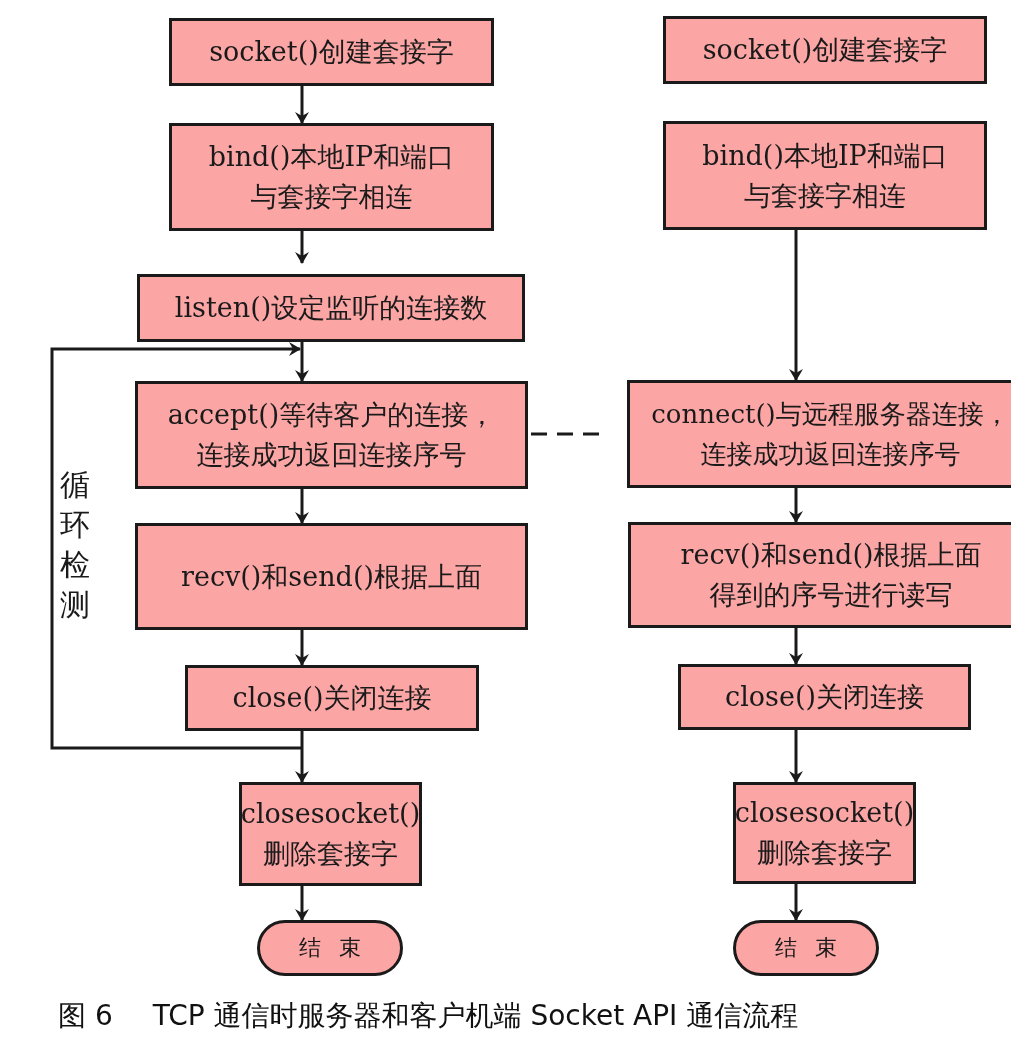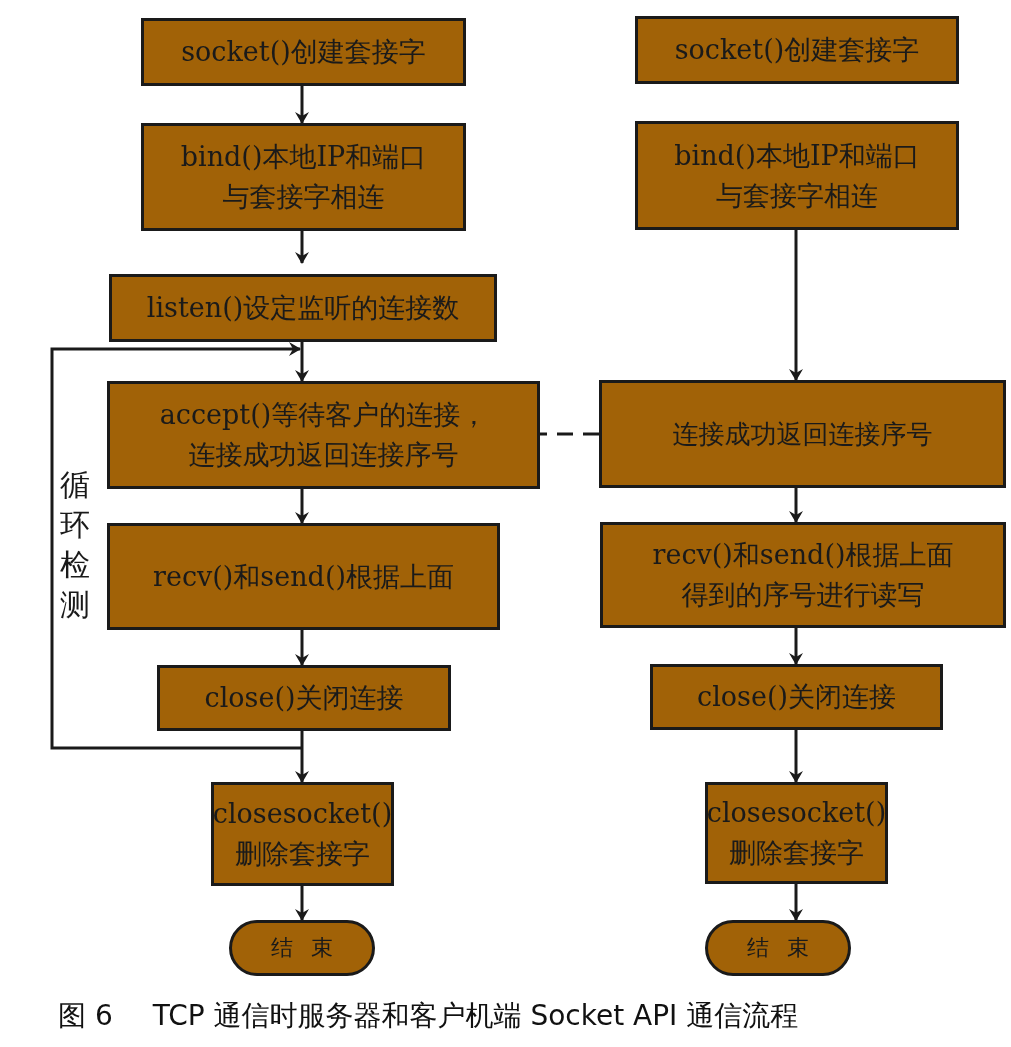--- a/index.html
+++ b/index.html
@@ -1,21 +1,21 @@
 <!DOCTYPE html>
 <html><head>
 <meta charset="utf-8">
 <style>
   html, body { margin: 0; padding: 0; background: #fff; }
   body { width: 1011px; height: 1047px; position: relative; overflow: hidden;
          font-family: "DejaVu Serif", "Liberation Serif", serif; color: #1a1a1a; }
   svg.wires { position: absolute; left: 0; top: 0; }
   .box { position: absolute; box-sizing: border-box; border: 3px solid #1a1a1a;
-         background: #a16207; display: flex; flex-direction: column; align-items: center;
-         justify-content: center; text-align: right; font-size: 27px; line-height: 40px; }
+         background: #fca5a5; display: flex; flex-direction: column; align-items: center;
+         justify-content: center; text-align: right; font-size: 27px; line-height: 40px; margin-left: 28px; }
   .box span { display: block; white-space: nowrap; }
   .term { border-radius: 30px; font-size: 22px; letter-spacing: 18px; padding-left: 18px; }
   .vlabel { position: absolute; left: 58px; top: 465px; width: 34px; font-size: 30px;
             line-height: 40px; text-align: center; }
   .vlabel span { display: block; }
   .caption { position: absolute; left: 58px; top: 997px; font-family: "DejaVu Sans", "Liberation Sans", sans-serif;
              font-size: 28px; font-weight: normal; color: #111; white-space: nowrap; }
   .caption .num { margin-right: 40px; }
 </style>
 </head>
@@ -52,21 +52,21 @@
 <div class="box" style="left:141px;top:18px;width:325px;height:68px;">
   <span>socket()创建套接字</span>
 </div>
 <div class="box" style="left:141px;top:123px;width:325px;height:108px;">
   <span>bind()本地IP和端口</span>
   <span>与套接字相连</span>
 </div>
 <div class="box" style="left:109px;top:274px;width:388px;height:68px;">
   <span>listen()设定监听的连接数</span>
 </div>
-<div class="box" style="left:107px;top:381px;width:433px;height:108px;">
+<div class="box" style="left:107px;top:381px;width:393px;height:108px;">
   <span>accept()等待客户的连接，</span>
   <span>连接成功返回连接序号</span>
 </div>
 <div class="box" style="left:107px;top:523px;width:393px;height:107px;">
   <span>recv()和send()根据上面</span>
 </div>
 <div class="box" style="left:157px;top:665px;width:294px;height:66px;">
   <span>close()关闭连接</span>
 </div>
 
@@ -87,20 +87,21 @@
 </div>
 
 <div class="box" style="left:635px;top:16px;width:324px;height:68px;">
   <span>socket()创建套接字</span>
 </div>
 <div class="box" style="left:635px;top:121px;width:324px;height:109px;">
   <span>bind()本地IP和端口</span>
   <span>与套接字相连</span>
 </div>
 <div class="box" style="left:599px;top:380px;width:407px;height:108px;font-size:26px;">
+  <span>connect()与远程服务器连接，</span>
   <span>连接成功返回连接序号</span>
 </div>
 <div class="box" style="left:600px;top:522px;width:406px;height:106px;">
   <span>recv()和send()根据上面</span>
   <span>得到的序号进行读写</span>
 </div>
 <div class="box" style="left:650px;top:664px;width:293px;height:66px;">
   <span>close()关闭连接</span>
 </div>
 <div class="box" style="left: 705px; top: 782px; width: 183px; height: 102px;">

